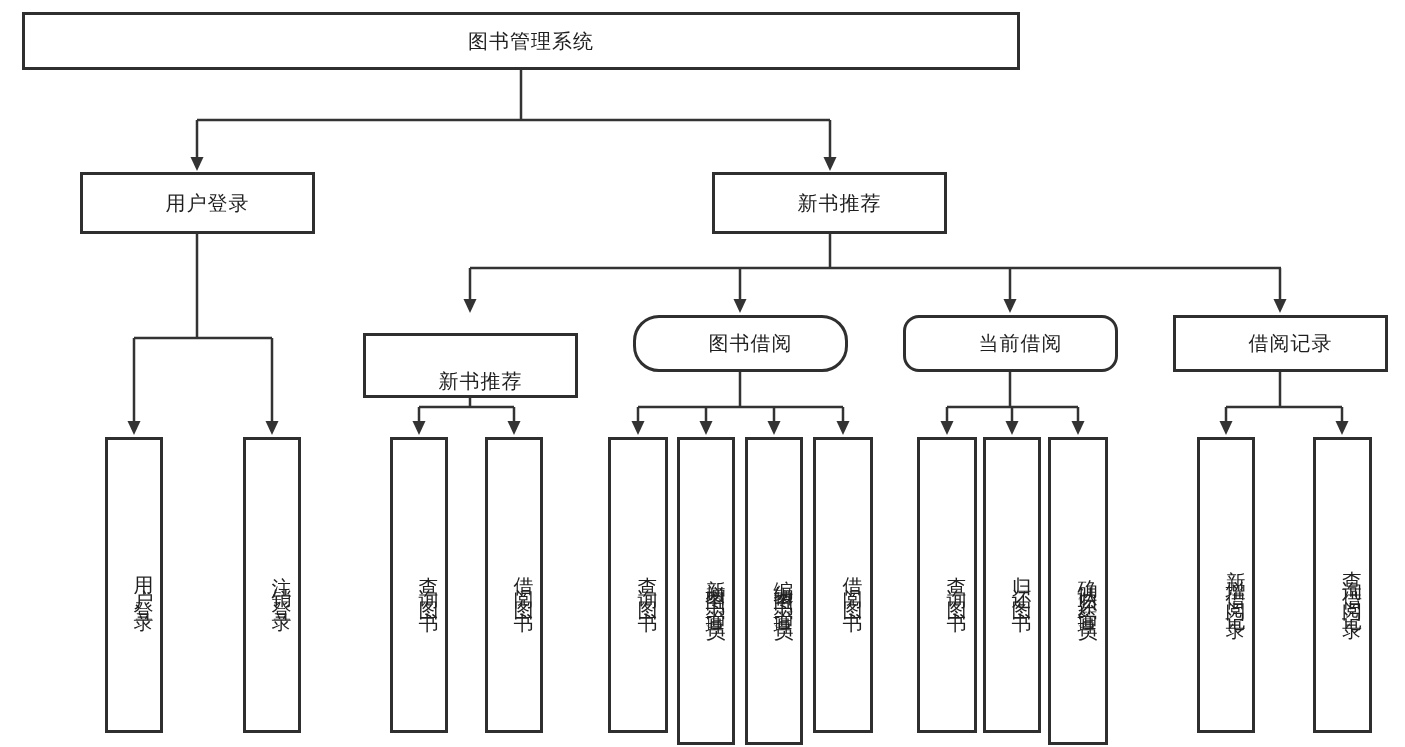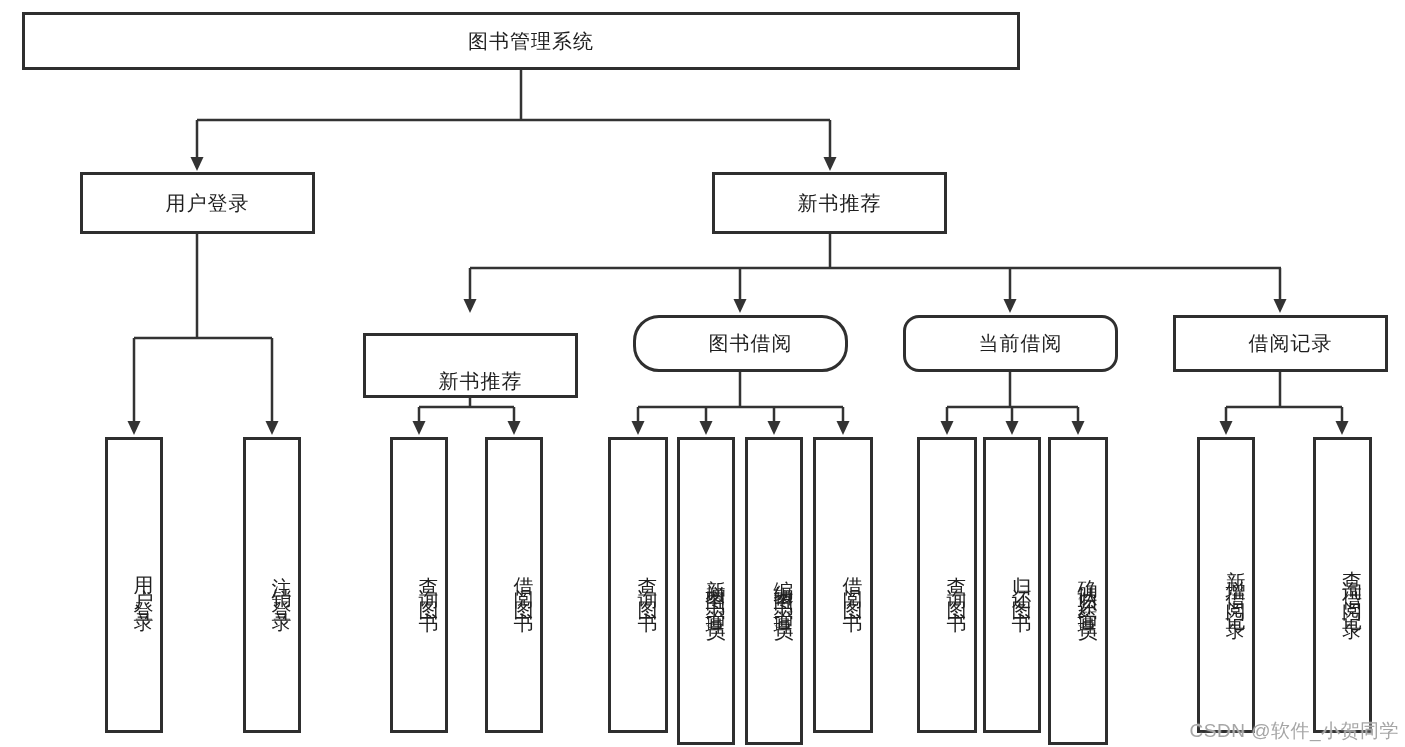--- a/index.html
+++ b/index.html
@@ -164,15 +164,14 @@
     <span class="vtext" style="letter-spacing:6px;">确认归还（管理员）</span>
   </div>
 
   <div class="box" style="left:1197px; top:437px; width:58px; height:296px;">
     <span class="vtext" style="letter-spacing:10px;">新增借阅记录</span>
   </div>
   <div class="box" style="left:1313px; top:437px; width:59px; height:296px;">
     <span class="vtext" style="letter-spacing:10px;">查询借阅记录</span>
   </div>
 
-  <div class="watermark">CSDN @软件_小贺同学</div>
 
 </div>
 
 </body></html>

